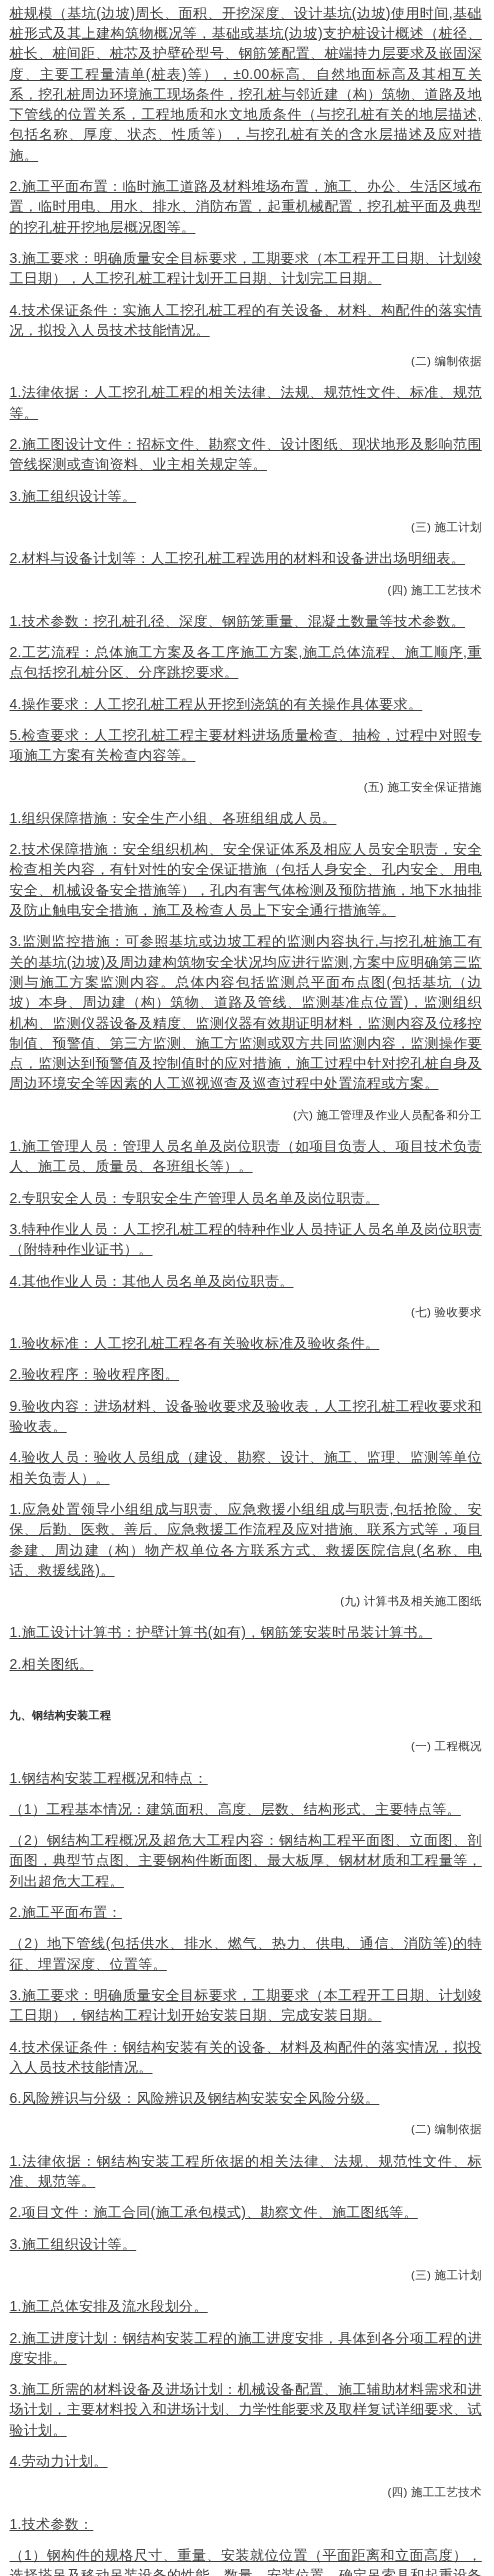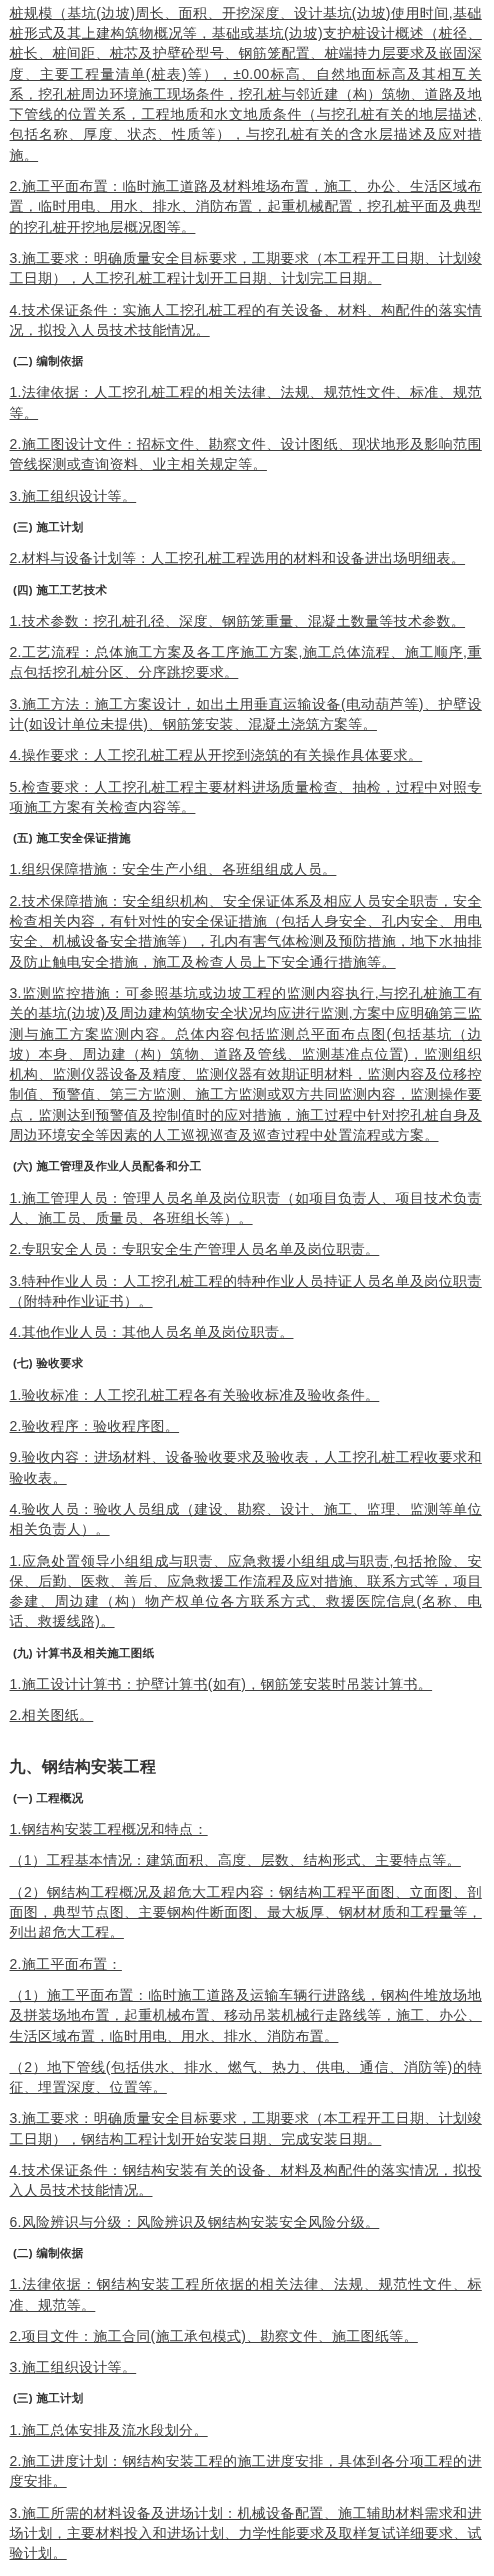--- a/index.html
+++ b/index.html
@@ -22,28 +22,29 @@
     line-height: 20.3px;
     margin: 0 0 11px 0;
     text-align: justify;
     letter-spacing: 0.3px;
     word-break: break-all;
     text-decoration: underline;
   }
   .section {
     font-size: 11.5px;
     line-height: 20.3px;
-    font-weight: bold;
+    font-weight: normal;
     color: #333333;
     margin: 0 0 11px 0;
     padding-left: 3.4px;
     letter-spacing: 0.3px;
+    text-align: right;
   }
   .chapter {
-    font-size: 16px;
+    font-size: 11px;
     line-height: 20.3px;
     font-weight: bold;
     color: #333333;
     margin: 31px 0 11px 0;
     letter-spacing: 0.3px;
   }
 </style>
 </head>
 <body style="background: rgb(255, 255, 255);">
 
@@ -54,21 +55,20 @@
     <p class="para">4.技术保证条件：实施人工挖孔桩工程的有关设备、材料、构配件的落实情况，拟投入人员技术技能情况。</p>
     <h2 class="section">(二) 编制依据</h2>
     <p class="para">1.法律依据：人工挖孔桩工程的相关法律、法规、规范性文件、标准、规范等。</p>
     <p class="para">2.施工图设计文件：招标文件、勘察文件、设计图纸、现状地形及影响范围管线探测或查询资料、业主相关规定等。</p>
     <p class="para">3.施工组织设计等。</p>
     <h2 class="section">(三) 施工计划</h2>
     <p class="para">2.材料与设备计划等：人工挖孔桩工程选用的材料和设备进出场明细表。</p>
     <h2 class="section">(四) 施工工艺技术</h2>
     <p class="para">1.技术参数：挖孔桩孔径、深度、钢筋笼重量、混凝土数量等技术参数。</p>
     <p class="para">2.工艺流程：总体施工方案及各工序施工方案,施工总体流程、施工顺序,重点包括挖孔桩分区、分序跳挖要求。</p>
-    <p class="para">3.施工方法：施工方案设计，如出土用垂直运输设备(电动葫芦等)、护壁设计(如设计单位未提供)、钢筋笼安装、混凝土浇筑方案等。</p>
     <p class="para">4.操作要求：人工挖孔桩工程从开挖到浇筑的有关操作具体要求。</p>
     <p class="para">5.检查要求：人工挖孔桩工程主要材料进场质量检查、抽检，过程中对照专项施工方案有关检查内容等。</p>
     <h2 class="section">(五) 施工安全保证措施</h2>
     <p class="para">1.组织保障措施：安全生产小组、各班组组成人员。</p>
     <p class="para">2.技术保障措施：安全组织机构、安全保证体系及相应人员安全职责，安全检查相关内容，有针对性的安全保证措施（包括人身安全、孔内安全、用电安全、机械设备安全措施等），孔内有害气体检测及预防措施，地下水抽排及防止触电安全措施，施工及检查人员上下安全通行措施等。</p>
     <p class="para">3.监测监控措施：可参照基坑或边坡工程的监测内容执行,与挖孔桩施工有关的基坑(边坡)及周边建构筑物安全状况均应进行监测,方案中应明确第三监测与施工方案监测内容。总体内容包括监测总平面布点图(包括基坑（边坡）本身、周边建（构）筑物、道路及管线、监测基准点位置)，监测组织机构、监测仪器设备及精度、监测仪器有效期证明材料，监测内容及位移控制值、预警值、第三方监测、施工方监测或双方共同监测内容，监测操作要点，监测达到预警值及控制值时的应对措施，施工过程中针对挖孔桩自身及周边环境安全等因素的人工巡视巡查及巡查过程中处置流程或方案。</p>
     <h2 class="section">(六) 施工管理及作业人员配备和分工</h2>
     <p class="para">1.施工管理人员：管理人员名单及岗位职责（如项目负责人、项目技术负责人、施工员、质量员、各班组长等）。</p>
     <p class="para">2.专职安全人员：专职安全生产管理人员名单及岗位职责。</p>
     <p class="para">3.特种作业人员：人工挖孔桩工程的特种作业人员持证人员名单及岗位职责（附特种作业证书）。</p>
@@ -81,21 +81,20 @@
     <p class="para">1.应急处置领导小组组成与职责、应急救援小组组成与职责,包括抢险、安保、后勤、医救、善后、应急救援工作流程及应对措施、联系方式等，项目参建、周边建（构）物产权单位各方联系方式、救援医院信息(名称、电话、救援线路)。</p>
     <h2 class="section">(九) 计算书及相关施工图纸</h2>
     <p class="para">1.施工设计计算书：护壁计算书(如有)，钢筋笼安装时吊装计算书。</p>
     <p class="para">2.相关图纸。</p>
     <h1 class="chapter">九、钢结构安装工程</h1>
     <h2 class="section">(一) 工程概况</h2>
     <p class="para">1.钢结构安装工程概况和特点：</p>
     <p class="para">（1）工程基本情况：建筑面积、高度、层数、结构形式、主要特点等。</p>
     <p class="para">（2）钢结构工程概况及超危大工程内容：钢结构工程平面图、立面图、剖面图，典型节点图、主要钢构件断面图、最大板厚、钢材材质和工程量等，列出超危大工程。</p>
     <p class="para">2.施工平面布置：</p>
-    <p class="para">（1）施工平面布置：临时施工道路及运输车辆行进路线，钢构件堆放场地及拼装场地布置，起重机械布置、移动吊装机械行走路线等，施工、办公、生活区域布置，临时用电、用水、排水、消防布置。</p>
     <p class="para">（2）地下管线(包括供水、排水、燃气、热力、供电、通信、消防等)的特征、埋置深度、位置等。</p>
     <p class="para">3.施工要求：明确质量安全目标要求，工期要求（本工程开工日期、计划竣工日期），钢结构工程计划开始安装日期、完成安装日期。</p>
     <p class="para">4.技术保证条件：钢结构安装有关的设备、材料及构配件的落实情况，拟投入人员技术技能情况。</p>
     <p class="para">6.风险辨识与分级：风险辨识及钢结构安装安全风险分级。</p>
     <h2 class="section">(二) 编制依据</h2>
     <p class="para">1.法律依据：钢结构安装工程所依据的相关法律、法规、规范性文件、标准、规范等。</p>
     <p class="para">2.项目文件：施工合同(施工承包模式)、勘察文件、施工图纸等。</p>
     <p class="para">3.施工组织设计等。</p>
     <h2 class="section">(三) 施工计划</h2>
     <p class="para">1.施工总体安排及流水段划分。</p>

